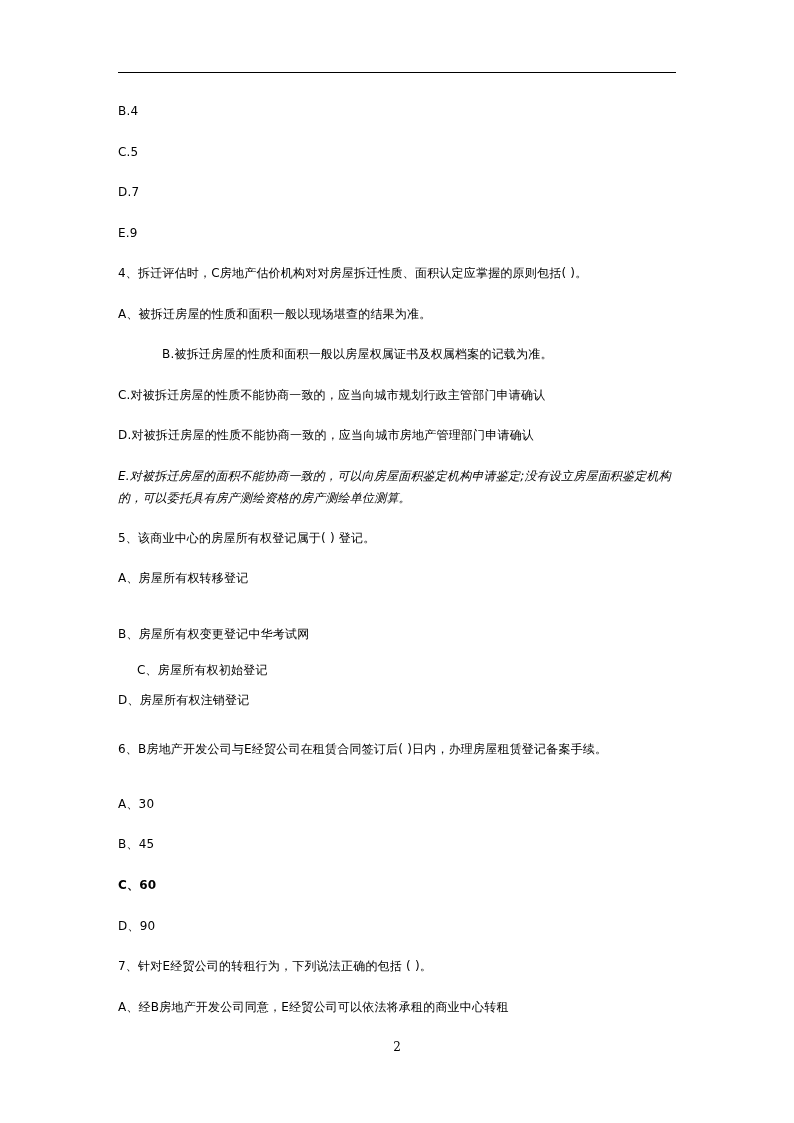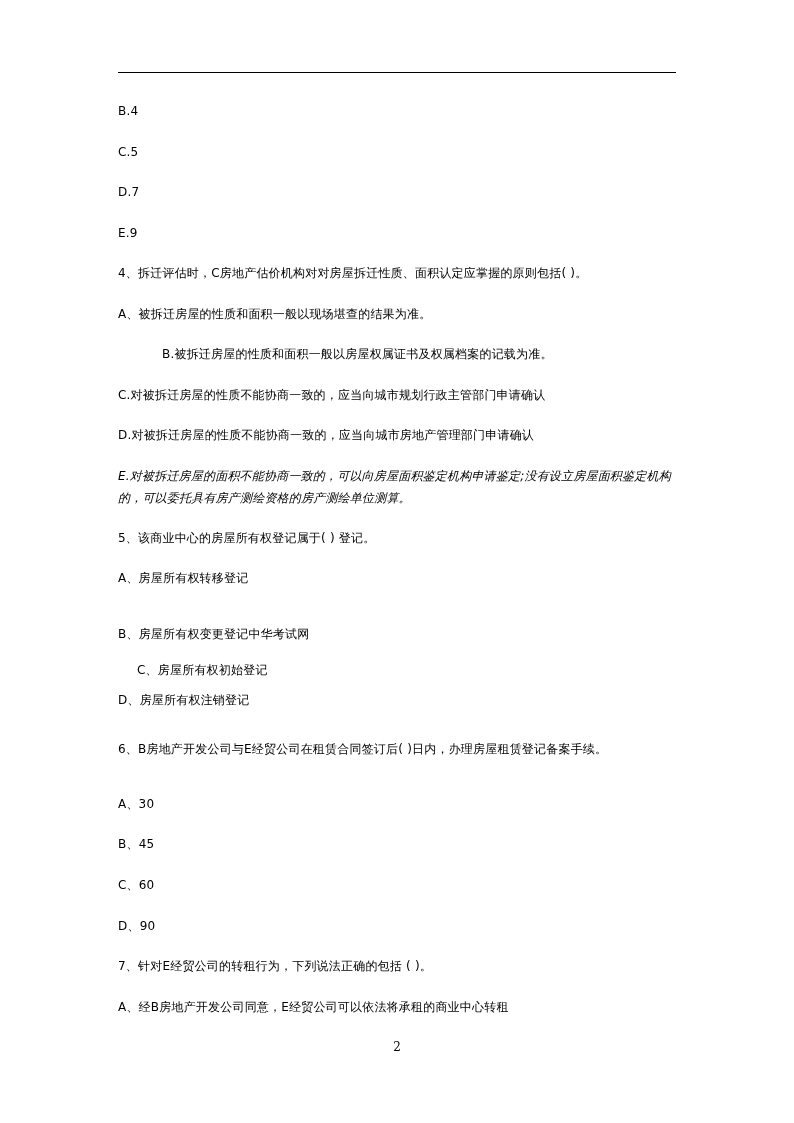--- a/index.html
+++ b/index.html
@@ -30,19 +30,19 @@
     <div class="line" style="top: 424px;">D.对被拆迁房屋的性质不能协商一致的，应当向城市房地产管理部门申请确认</div>
     <div class="line wrap" style="top: 465px; font-style: italic;">E.对被拆迁房屋的面积不能协商一致的，可以向房屋面积鉴定机构申请鉴定;没有设立房屋面积鉴定机构的，可以委托具有房产测绘资格的房产测绘单位测算。</div>
     <div class="line" style="top: 527px;">5、该商业中心的房屋所有权登记属于( ) 登记。</div>
     <div class="line" style="top: 567px;">A、房屋所有权转移登记</div>
     <div class="line" style="top: 623px; text-align: center;">B、房屋所有权变更登记中华考试网</div>
     <div class="line" style="top: 659px; margin-left: 19px;">C、房屋所有权初始登记</div>
     <div class="line" style="top: 689px;">D、房屋所有权注销登记</div>
     <div class="line wrap" style="top: 730px; margin-top: 8px;">6、B房地产开发公司与E经贸公司在租赁合同签订后( )日内，办理房屋租赁登记备案手续。</div>
     <div class="line" style="top: 793px; text-align: center;">A、30</div>
     <div class="line" style="top: 833px; text-align: right;">B、45</div>
-    <div class="line" style="top: 874px;">C、60</div>
+    <div class="line" style="top: 874px; font-weight: bold;">C、60</div>
     <div class="line" style="top: 915px;">D、90</div>
     <div class="line" style="top: 955px;">7、针对E经贸公司的转租行为，下列说法正确的包括 ( )。</div>
     <div class="line" style="top: 996px;">A、经B房地产开发公司同意，E经贸公司可以依法将承租的商业中心转租</div>
   </div>
 
 <div class="pagenum">2</div>
 
 </body></html>

